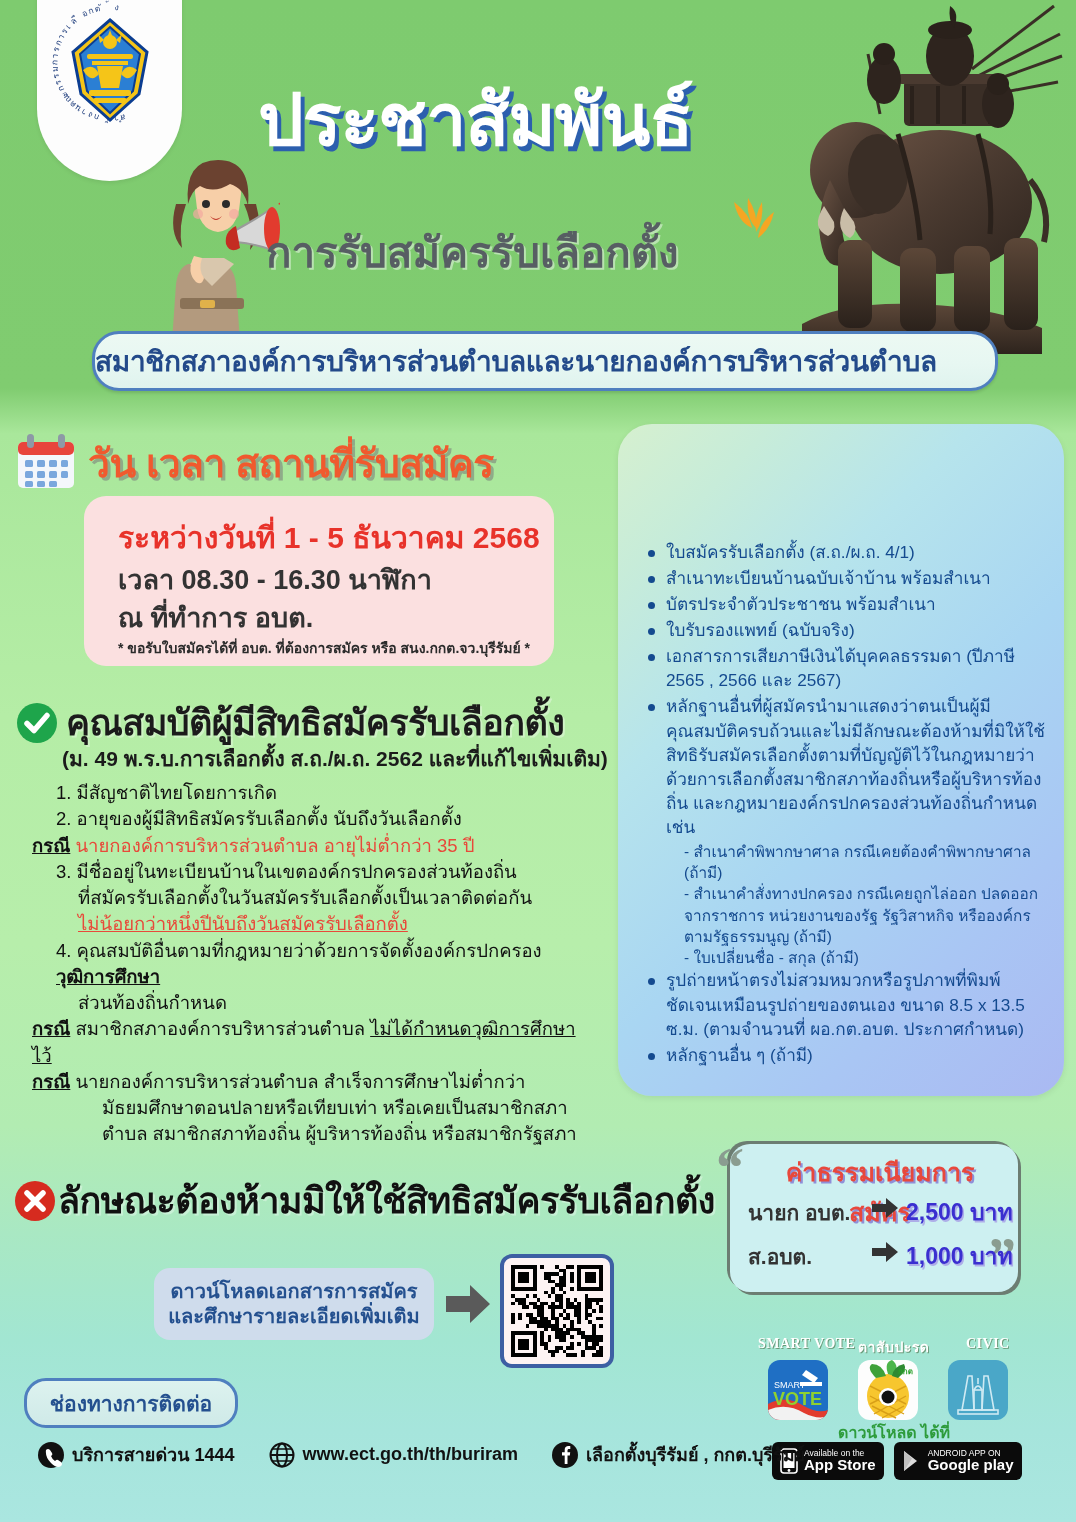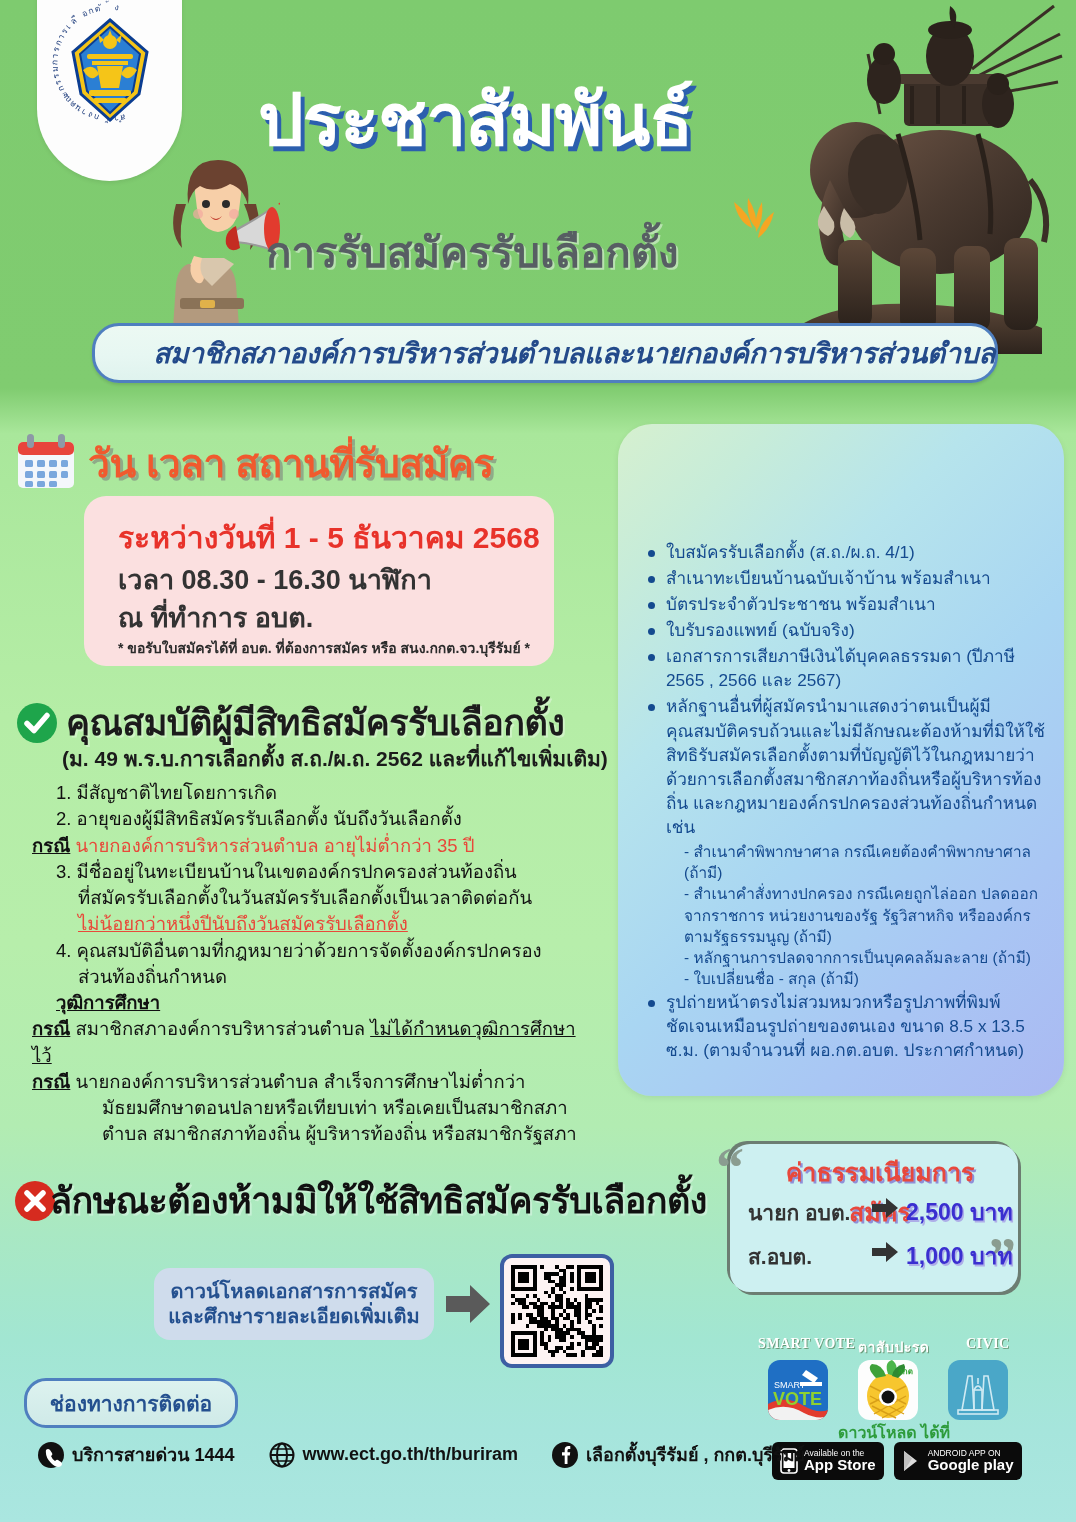--- a/index.html
+++ b/index.html
@@ -55,26 +55,25 @@
   }
   .spark{position:absolute;left:726px;top:196px;width:60px;height:60px;}
 
   
   .girl{position:absolute;left:150px;top:160px;width:130px;height:185px;}
 
   
   .elephant{position:absolute;left:772px;top:-6px;width:300px;height:360px;}
 
   .banner{
-    position:absolute;left:92px;top:323px;width:900px;height:54px;
+    position:absolute;left:92px;top:331px;width:900px;height:54px;
     background:linear-gradient(180deg,#ecf9f3 0%,#e7f7f2 55%,#dff3ee 100%);
     border:3px solid #4f7fbf;border-radius:27px;
-    display:flex;align-items:center;justify-content:flex-end;
+    display:flex;align-items:center;justify-content:flex-start;
     box-shadow:0 2px 3px rgba(0,0,0,.12);
-    font-style:italic;
   }
   .banner span{
     font-size:28px;font-weight:bold;color:#234a8a;letter-spacing:-.3px;
   }
 
   
   .cal-icon{position:absolute;left:14px;top:430px;width:64px;height:64px;}
 
   .sec-dt-title{
     position:absolute;left:88px;top:432px;
@@ -111,21 +110,21 @@
   .indent3{padding-left:70px;}
   .kase{text-decoration:underline;font-weight:bold;color:#111;}
   .red{color:#e8493a;}
   .red-u{color:#e8493a;text-decoration:underline;}
   .ul{text-decoration:underline;}
   .b{font-weight:bold;}
 
   
   .x-icon{position:absolute;left:14px;top:1180px;width:42px;height:42px;}
   .sec-p-title{
-    position:absolute;left:50px;top:1172px;
+    position:absolute;left:58px;top:1172px;
     font-size:36px;font-weight:bold;color:#111;letter-spacing:-.6px;
     text-shadow:2px 2px 0 rgba(255,255,255,.35);
   }
   .sec-p-sub{
     position:absolute;left:58px;top:1222px;
     font-size:20px;font-weight:bold;color:#111;
   }
 
   
   .dl-box{
@@ -413,22 +412,22 @@
     <div class="row indent1">1. มีสัญชาติไทยโดยการเกิด</div>
     <div class="row indent1">2. อายุของผู้มีสิทธิสมัครรับเลือกตั้ง นับถึงวันเลือกตั้ง</div>
     <div class="row">
       <span class="kase">กรณี</span>
       <span class="red">นายกองค์การบริหารส่วนตำบล อายุไม่ต่ำกว่า 35 ปี</span>
     </div>
     <div class="row indent1">3. มีชื่ออยู่ในทะเบียนบ้านในเขตองค์กรปกครองส่วนท้องถิ่น</div>
     <div class="row indent2">ที่สมัครรับเลือกตั้งในวันสมัครรับเลือกตั้งเป็นเวลาติดต่อกัน</div>
     <div class="row indent2 red-u">ไม่น้อยกว่าหนึ่งปีนับถึงวันสมัครรับเลือกตั้ง</div>
     <div class="row indent1">4. คุณสมบัติอื่นตามที่กฎหมายว่าด้วยการจัดตั้งองค์กรปกครอง</div>
+    <div class="row b ul" style="padding-left:24px;">วุฒิการศึกษา</div>
     <div class="row indent2">ส่วนท้องถิ่นกำหนด</div>
-    <div class="row b ul" style="padding-left:24px;">วุฒิการศึกษา</div>
     <div class="row">
       <span class="kase">กรณี</span>
       <span>สมาชิกสภาองค์การบริหารส่วนตำบล</span>
       <span class="ul">ไม่ได้กำหนดวุฒิการศึกษาไว้</span>
     </div>
     <div class="row">
       <span class="kase">กรณี</span>
       <span>นายกองค์การบริหารส่วนตำบล สำเร็จการศึกษาไม่ต่ำกว่า</span>
     </div>
     <div class="row indent3">มัธยมศึกษาตอนปลายหรือเทียบเท่า หรือเคยเป็นสมาชิกสภา</div>
@@ -1081,23 +1080,23 @@
   <div class="doc-panel">
     <div class="doc-list">
       <div class="li">ใบสมัครรับเลือกตั้ง (ส.ถ./ผ.ถ. 4/1)</div>
       <div class="li">สำเนาทะเบียนบ้านฉบับเจ้าบ้าน พร้อมสำเนา</div>
       <div class="li">บัตรประจำตัวประชาชน พร้อมสำเนา</div>
       <div class="li">ใบรับรองแพทย์ (ฉบับจริง)</div>
       <div class="li">เอกสารการเสียภาษีเงินได้บุคคลธรรมดา (ปีภาษี 2565 , 2566 และ 2567)</div>
       <div class="li">หลักฐานอื่นที่ผู้สมัครนำมาแสดงว่าตนเป็นผู้มีคุณสมบัติครบถ้วนและไม่มีลักษณะต้องห้ามที่มิให้ใช้สิทธิรับสมัครเลือกตั้งตามที่บัญญัติไว้ในกฎหมายว่าด้วยการเลือกตั้งสมาชิกสภาท้องถิ่นหรือผู้บริหารท้องถิ่น และกฎหมายองค์กรปกครองส่วนท้องถิ่นกำหนด เช่น</div>
       <div class="sub">- สำเนาคำพิพากษาศาล กรณีเคยต้องคำพิพากษาศาล (ถ้ามี)</div>
       <div class="sub">- สำเนาคำสั่งทางปกครอง กรณีเคยถูกไล่ออก ปลดออกจากราชการ หน่วยงานของรัฐ รัฐวิสาหกิจ หรือองค์กรตามรัฐธรรมนูญ (ถ้ามี)</div>
-      <div class="sub">- หลักฐานการปลดจากการเป็นบุคคลล้มละลาย (ถ้ามี)</div>
       <div class="sub">- ใบเปลี่ยนชื่อ - สกุล (ถ้ามี)</div>
       <div class="li">รูปถ่ายหน้าตรงไม่สวมหมวกหรือรูปภาพที่พิมพ์ชัดเจนเหมือนรูปถ่ายของตนเอง ขนาด 8.5 x 13.5 ซ.ม. (ตามจำนวนที่ ผอ.กต.อบต. ประกาศกำหนด)</div>
+      <div class="li">หลักฐานอื่น ๆ (ถ้ามี)</div>
     </div>
   </div>
 
   <div class="fee-box"></div>
   <div class="q-open">“</div>
   <div class="q-close">”</div>
   <div class="fee-title">ค่าธรรมเนียมการสมัคร</div>
   <div class="fee-r1-l">นายก อบต.</div>
   <svg class="fee-r1-a" viewBox="0 0 26 20">
       <path d="M0 6 h14 v-6 l12 10 l-12 10 v-6 h-14 z" fill="#333"></path>

